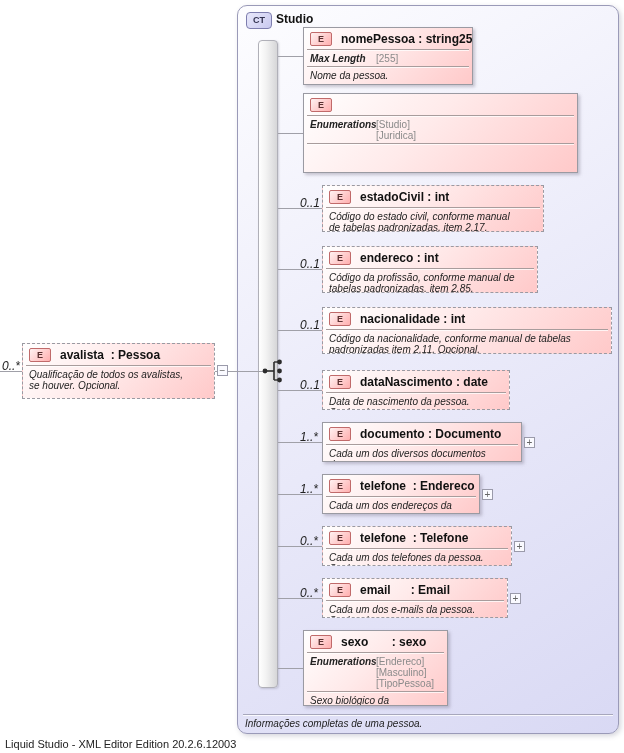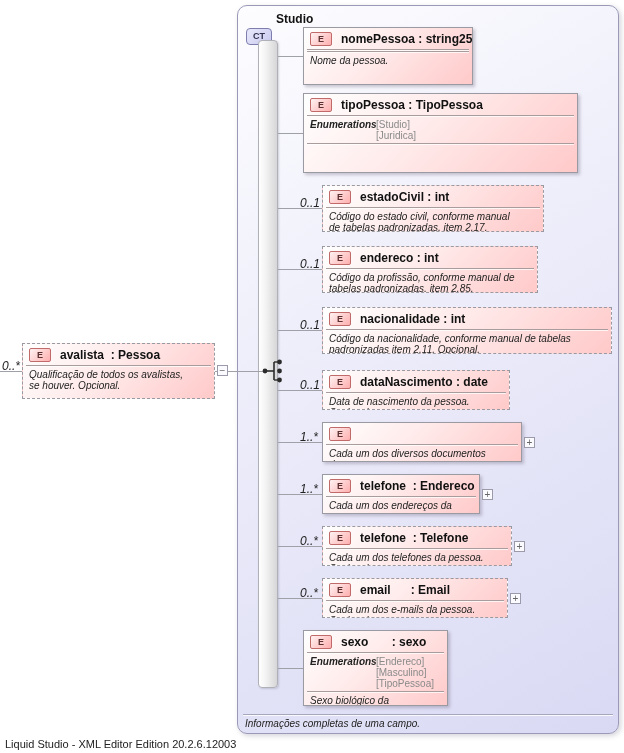--- a/index.html
+++ b/index.html
@@ -4,21 +4,21 @@
 <style>
   html,body{margin:0;padding:0;background:#fff;}
   .stage{position:relative;width:624px;height:753px;background:#ffffff;
          font-family:"Liberation Sans","DejaVu Sans",sans-serif;overflow:hidden;}
 
   
   .ct-box{position:absolute;left:237px;top:5px;width:382px;height:729px;
           border:1px solid #9a9ab8;border-radius:10px;
           background:linear-gradient(150deg,#fdfdff 0%,#ececfa 45%,#d9d9f4 100%);
           box-shadow:2px 2px 5px rgba(90,90,120,.25);box-sizing:border-box;}
-  .ct-badge{position:absolute;left:8px;top:22px;width:24px;height:15px;
+  .ct-badge{position:absolute;left:8px;top:6px;width:24px;height:15px;
             border:1px solid #7d7dae;border-radius:4px;
             background:linear-gradient(135deg,#e8e8fb,#c9c9ef);
             font-size:9px;font-weight:bold;color:#333350;text-align:center;line-height:15px;}
   .ct-title{position:absolute;left:38px;top:6px;font-size:12px;font-weight:bold;color:#111;}
   .ct-sep{position:absolute;left:5px;right:5px;top:708px;border-top:1px solid #a7a7bc;
           border-bottom:1px solid rgba(255,255,255,.8);}
   .ct-annotation{position:absolute;left:7px;top:712px;font-size:10px;font-style:italic;color:#222;}
 
   
   .vbar{position:absolute;left:258px;top:40px;width:20px;height:648px;
@@ -55,21 +55,21 @@
 </style>
 </head>
 <body>
 
 <div class="stage">
 
   <div class="ct-box">
     <div class="ct-badge">CT</div>
     <div class="ct-title">Studio</div>
     <div class="ct-sep"></div>
-    <div class="ct-annotation">Informações completas de uma campo.</div>
+    <div class="ct-annotation">Informações completas de uma pessoa.</div>
   </div>
 
   <div class="vbar"></div>
 
   <div class="conn" style="left:278px;top:56px;width:25px;"></div>
   <div class="conn" style="left:278px;top:133px;width:25px;"></div>
   <div class="conn" style="left:278px;top:208px;width:44px;"></div>
   <div class="conn" style="left:278px;top:269px;width:44px;"></div>
   <div class="conn" style="left:278px;top:330px;width:44px;"></div>
   <div class="conn" style="left:278px;top:390px;width:44px;"></div>
@@ -103,28 +103,33 @@
     <div class="el-desc">Qualificação de todos os avalistas, se houver. Opcional.</div>
   </div>
   <div class="toggle" style="left:217px;top:365px;">−</div>
 
   <div class="el solid" style="left:303px;top:27px;width:170px;height:58px;">
     <div class="el-head">
       <div class="e-badge">E</div>
       <div class="el-title">nomePessoa : string255</div>
     </div>
     <div class="sep"></div>
+    <div class="facets">
+      <div class="facet-name">Max Length</div>
+      <div class="facet-vals">
+          <div>[255]</div>
+        </div>
+    </div>
     <div class="sep"></div>
     <div class="el-desc">Nome da pessoa.</div>
   </div>
 
   <div class="el solid" style="left:303px;top:93px;width:275px;height:80px;">
     <div class="el-head">
       <div class="e-badge">E</div>
-      <div class="el-title">tipoPessoa : TipoPessoa</div>
     </div>
     <div class="sep"></div>
     <div class="facets">
       <div class="facet-name">Enumerations</div>
       <div class="facet-vals">
         <div>[Studio]</div>
         <div>[Juridica]</div>
       </div>
     </div>
     <div class="sep"></div>
@@ -167,20 +172,21 @@
       <div class="el-title">dataNascimento : date</div>
     </div>
     <div class="sep"></div>
     <div class="el-desc">Data de nascimento da pessoa. Opcional.</div>
   </div>
 
   <div class="occurs" style="left:300px;top:430px;">1..*</div>
   <div class="el solid" style="left:322px;top:422px;width:200px;height:40px;">
     <div class="el-head">
       <div class="e-badge">E</div>
+      <div class="el-title">documento : Documento</div>
     </div>
     <div class="sep"></div>
     <div class="el-desc">Cada um dos diversos documentos da pessoa.</div>
   </div>
   <div class="toggle" style="left:524px;top:437px;">+</div>
 
   <div class="occurs" style="left:300px;top:482px;">1..*</div>
   <div class="el solid" style="left:322px;top:474px;width:158px;height:40px;">
     <div class="el-head">
       <div class="e-badge">E</div>

